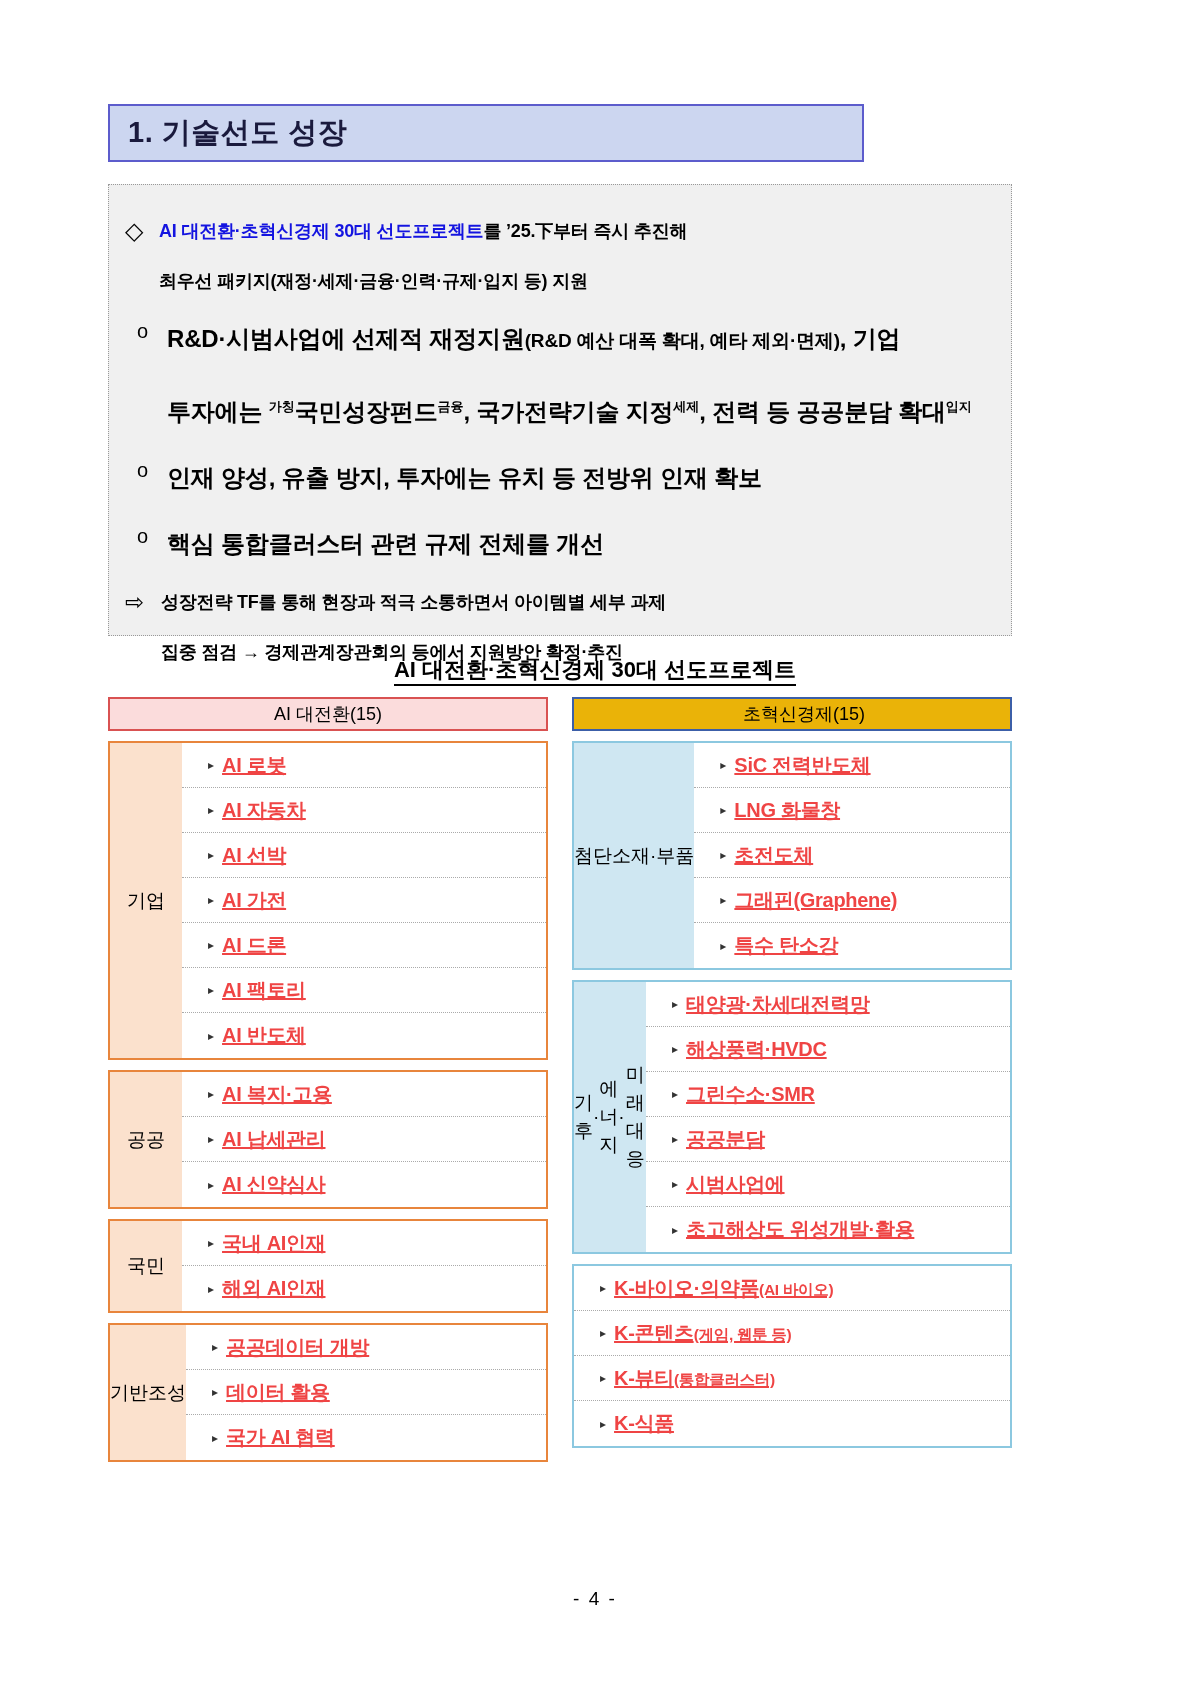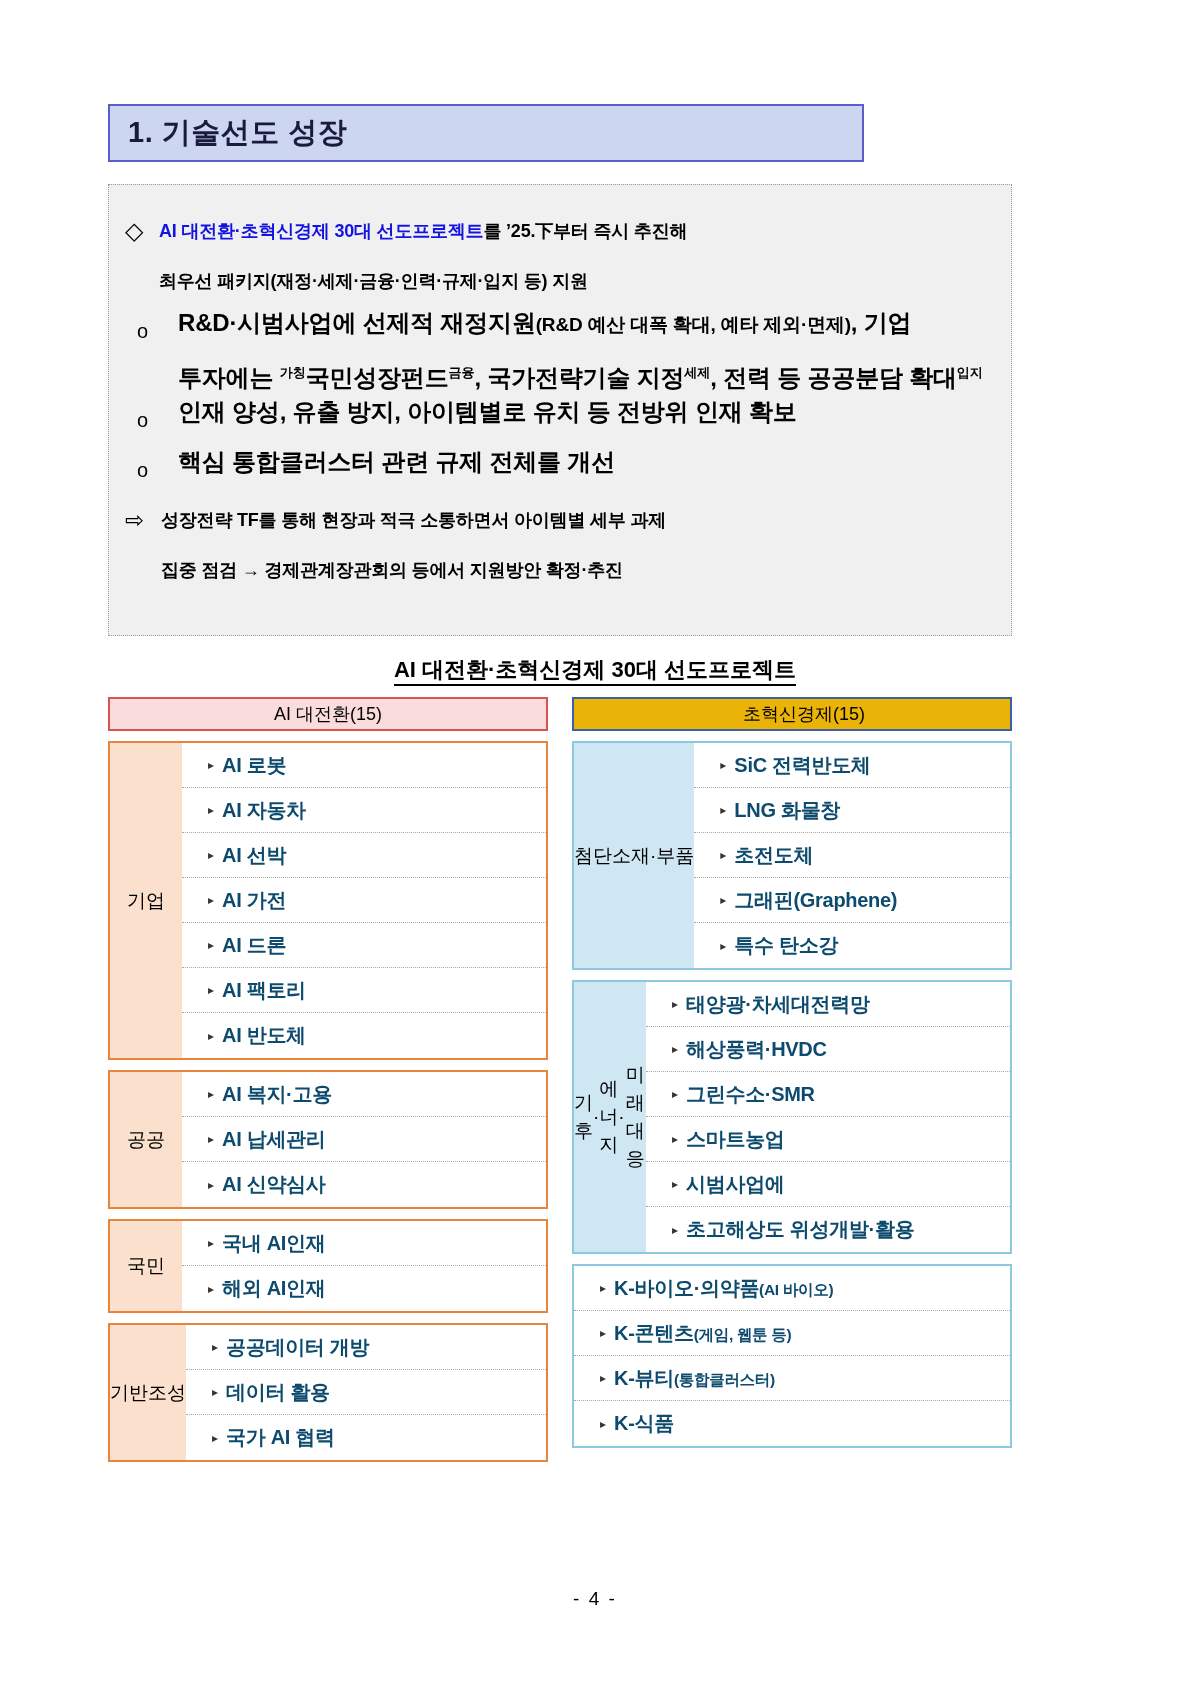--- a/index.html
+++ b/index.html
@@ -81,22 +81,21 @@
   }
   .ptext {
     flex: 1 1 auto;
     font-size: 18px;
     line-height: 48px;
     font-weight: bold;
     letter-spacing: -0.2px;
   }
   .ptext.lvl2 {
     font-size: 24px;
-    line-height: 32px;
-    margin-left: 11px;
+    line-height: 64px;
   }
   .blue { color: #1414e0; }
   .small-paren { font-size: 19px; font-weight: bold; }
   .sup {
     font-size: 13px;
     vertical-align: super;
     font-weight: bold;
     letter-spacing: 0;
   }
 
@@ -188,22 +187,23 @@
   .item:last-child { border-bottom: none; }
   .item-bullet {
     font-size: 12px;
     color: #333;
     margin-right: 8px;
     line-height: 1;
   }
   .item-label {
     font-size: 20px;
     font-weight: bold;
-    color: #0c4a6e;
+    color: #ef4444;
     letter-spacing: -0.3px;
+    text-decoration: underline;
   }
   .item-label .note {
     font-size: 15.5px;
     font-weight: bold;
   }
 
   
   .footer {
     position: absolute;
     left: 0;
@@ -245,21 +245,21 @@
     </div>
     <div class="para">
       <div class="marker o"></div>
       <div class="ptext lvl2">
         <span>투자에는 </span><span class="sup">가칭</span><span>국민성장펀드</span><span class="sup">금융</span><span>, 국가전략기술 지정</span><span class="sup">세제</span><span>, 전력 등 공공분담 확대</span><span class="sup">입지</span>
       </div>
     </div>
 
     <div class="para">
       <div class="marker o">o</div>
-      <div class="ptext lvl2">인재 양성, 유출 방지, 아이템별로 유치 등 전방위 인재 확보</div>
+      <div class="ptext lvl2">인재 양성, 유출 방지, 투자에는 유치 등 전방위 인재 확보</div>
     </div>
 
     <div class="para">
       <div class="marker o">o</div>
       <div class="ptext lvl2">핵심 통합클러스터 관련 규제 전체를 개선</div>
     </div>
 
     <div class="para">
       <div class="marker arrow">⇨</div>
       <div class="ptext">성장전략 TF를 통해 현장과 적극 소통하면서 아이템별 세부 과제</div>
@@ -445,21 +445,21 @@
               <div class="item">
                 <span class="item-bullet">▸</span>
                 <span class="item-label">해상풍력·HVDC</span>
               </div>
               <div class="item">
                 <span class="item-bullet">▸</span>
                 <span class="item-label">그린수소·SMR</span>
               </div>
               <div class="item">
                 <span class="item-bullet">▸</span>
-                <span class="item-label">스마트농업</span>
+                <span class="item-label">공공분담</span>
               </div>
               <div class="item">
                 <span class="item-bullet">▸</span>
                 <span class="item-label">시범사업에</span>
               </div>
               <div class="item">
                 <span class="item-bullet">▸</span>
                 <span class="item-label">초고해상도 위성개발·활용</span>
               </div>
             </div>

